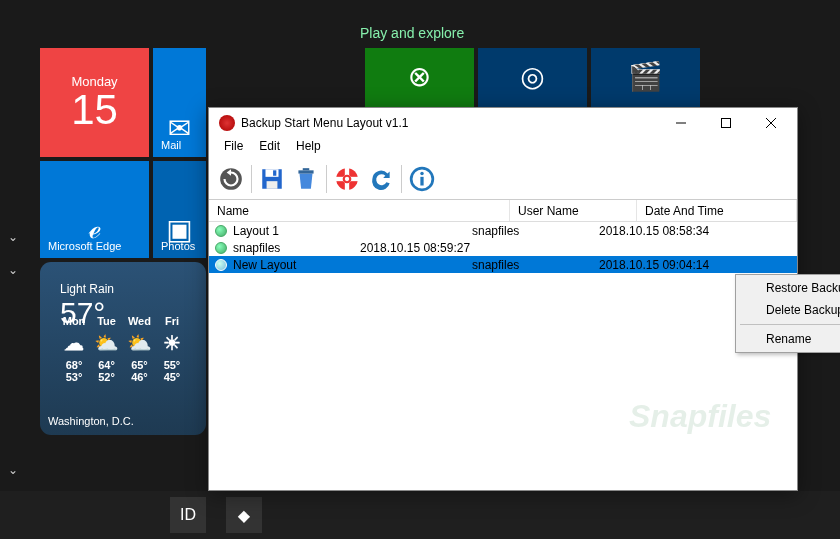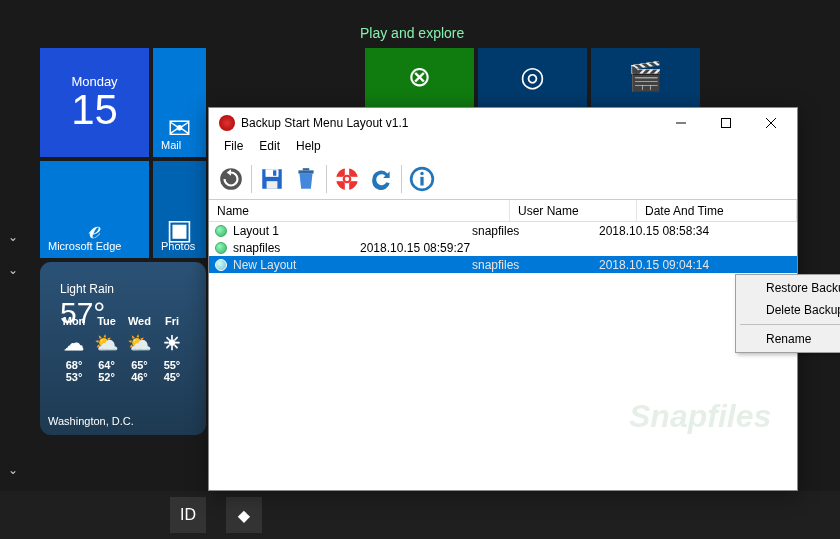--- a/index.html
+++ b/index.html
@@ -6,21 +6,21 @@
 body { width: 840px; height: 539px; background: #2a2a2a; position: relative; overflow: hidden; }
 
 
 .start-bg { position: absolute; inset: 0; background: #1a1a1a; }
 .start-header { position: absolute; top: 25px; left: 360px; color: #86efac; font-size: 14px; font-weight: 300; }
 .chev { position: absolute; left: 8px; color: #ccc; font-size: 12px; cursor: pointer; }
 .chev1 { top: 230px; } .chev2 { top: 263px; } .chev3 { top: 463px; } .chev4 { top: 485px; }
 
 
 .tile { position: absolute; color: #fff; font-size: 12px; padding: 8px; display: flex; flex-direction: column; justify-content: flex-end; }
-.tile-cal { top: 48px; left: 40px; width: 109px; height: 109px; background: #1d4ed8; align-items: center; justify-content: center; }
+.tile-cal { top: 48px; left: 40px; width: 109px; height: 109px; background: #ef4444; align-items: center; justify-content: center; }
 .tile-cal .dow { font-size: 13px; } .tile-cal .dnum { font-size: 42px; font-weight: 300; line-height: 1; }
 .tile-mail { top: 48px; left: 153px; width: 53px; height: 109px; background: #0078d7; align-items: center; }
 .tile-edge { top: 161px; left: 40px; width: 109px; height: 97px; background: #0078d7; align-items: center; }
 .tile-photos { top: 161px; left: 153px; width: 53px; height: 97px; background: #0063b1; align-items: center; }
 .tile-xbox { top: 48px; left: 365px; width: 109px; height: 60px; background: #107c10; align-items: center; justify-content: center; }
 .tile-music { top: 48px; left: 478px; width: 109px; height: 60px; background: #003a6c; align-items: center; justify-content: center; }
 .tile-video { top: 48px; left: 591px; width: 109px; height: 60px; background: #003a6c; align-items: center; justify-content: center; }
 .tile-icon { font-size: 28px; margin-bottom: 4px; }
 .tile-label { font-size: 11px; position: absolute; bottom: 6px; left: 8px; }
 
@@ -52,21 +52,21 @@
 
 .listhdr { height: 22px; display: flex; border-bottom: 1px solid #ddd; font-size: 12px; align-items: center; }
 .listhdr > div { padding: 0 8px; border-right: 1px solid #e5e5e5; height: 100%; display: flex; align-items: center; cursor: pointer; }
 .col-name { width: 301px; } .col-user { width: 127px; } .col-date { flex: 1; }
 
 .listbody { flex: 1; font-size: 12px; overflow: hidden; }
 .row { height: 17px; display: flex; align-items: center; }
 .row .bullet { width: 12px; height: 12px; border: 1px solid #4a6; border-radius: 50%; background: radial-gradient(circle at 35% 35%,#8fb,#4a6); margin: 0 4px 0 6px; flex-shrink: 0; }
 .row > div { padding: 0 2px; }
 .row .rc-name { width: 239px; } .row .rc-user { width: 127px; } .row .rc-date { flex: 1; }
-.row.selected { background: #0078d7; color: #e5e5e5; }
+.row.selected { background: #0078d7; color: #000000; }
 .row.selected .bullet { border-color: #fff; background: radial-gradient(circle at 35% 35%,#cfe,#7bd); }
 
 
 .ctxmenu { position: absolute; top: 274px; left: 735px; width: 165px; background: #f0f0f0; border: 1px solid #a0a0a0; box-shadow: 2px 2px 4px rgba(0,0,0,.25); padding: 2px; z-index: 100; }
 .ctxmenu .mi { height: 22px; display: flex; align-items: center; padding: 0 26px 0 28px; font-size: 12px; cursor: pointer; position: relative; }
 .ctxmenu .divider { height: 1px; background: #c0c0c0; margin: 3px 2px; }
 
 
 .watermark { position: absolute; top: 290px; left: 420px; font-size: 32px; font-weight: bold; font-style: italic; color: rgba(80,150,100,.15); pointer-events: none; }
 </style>

